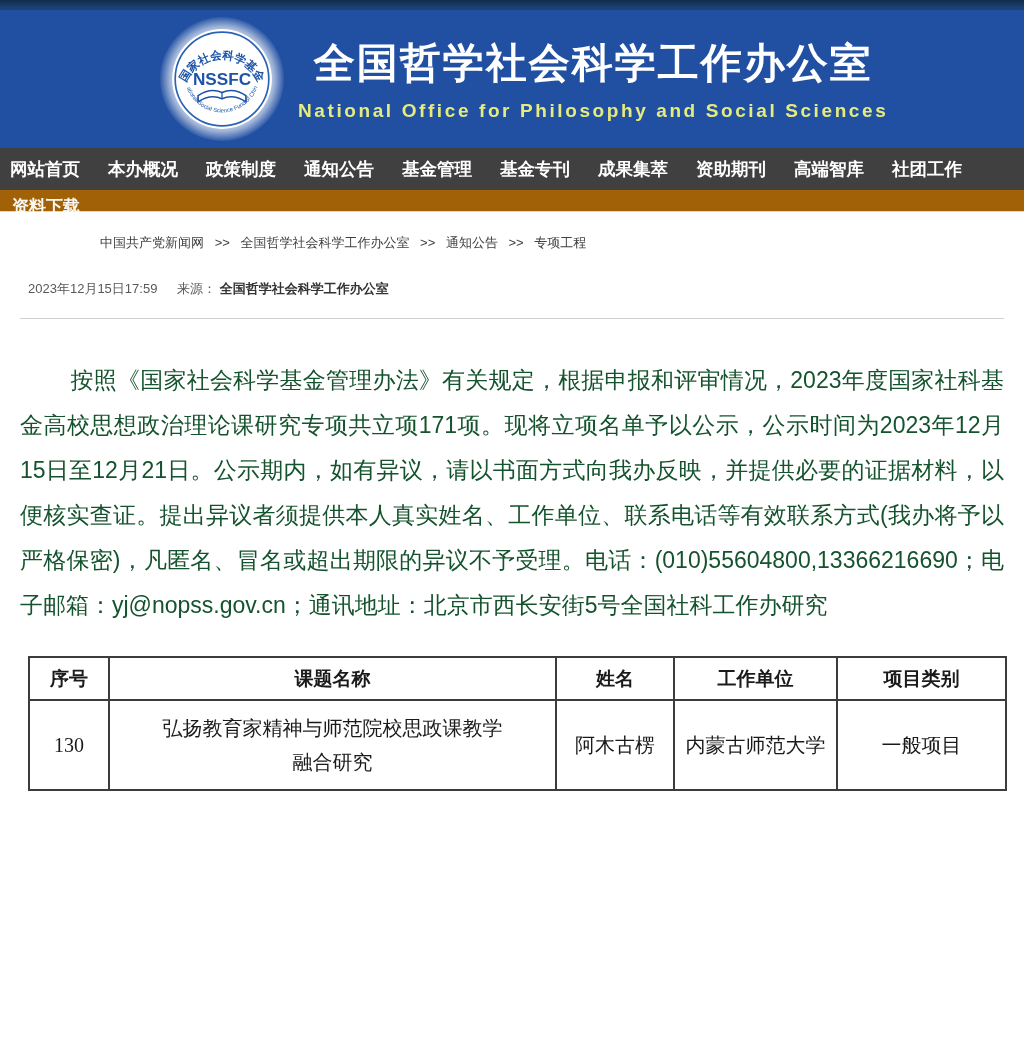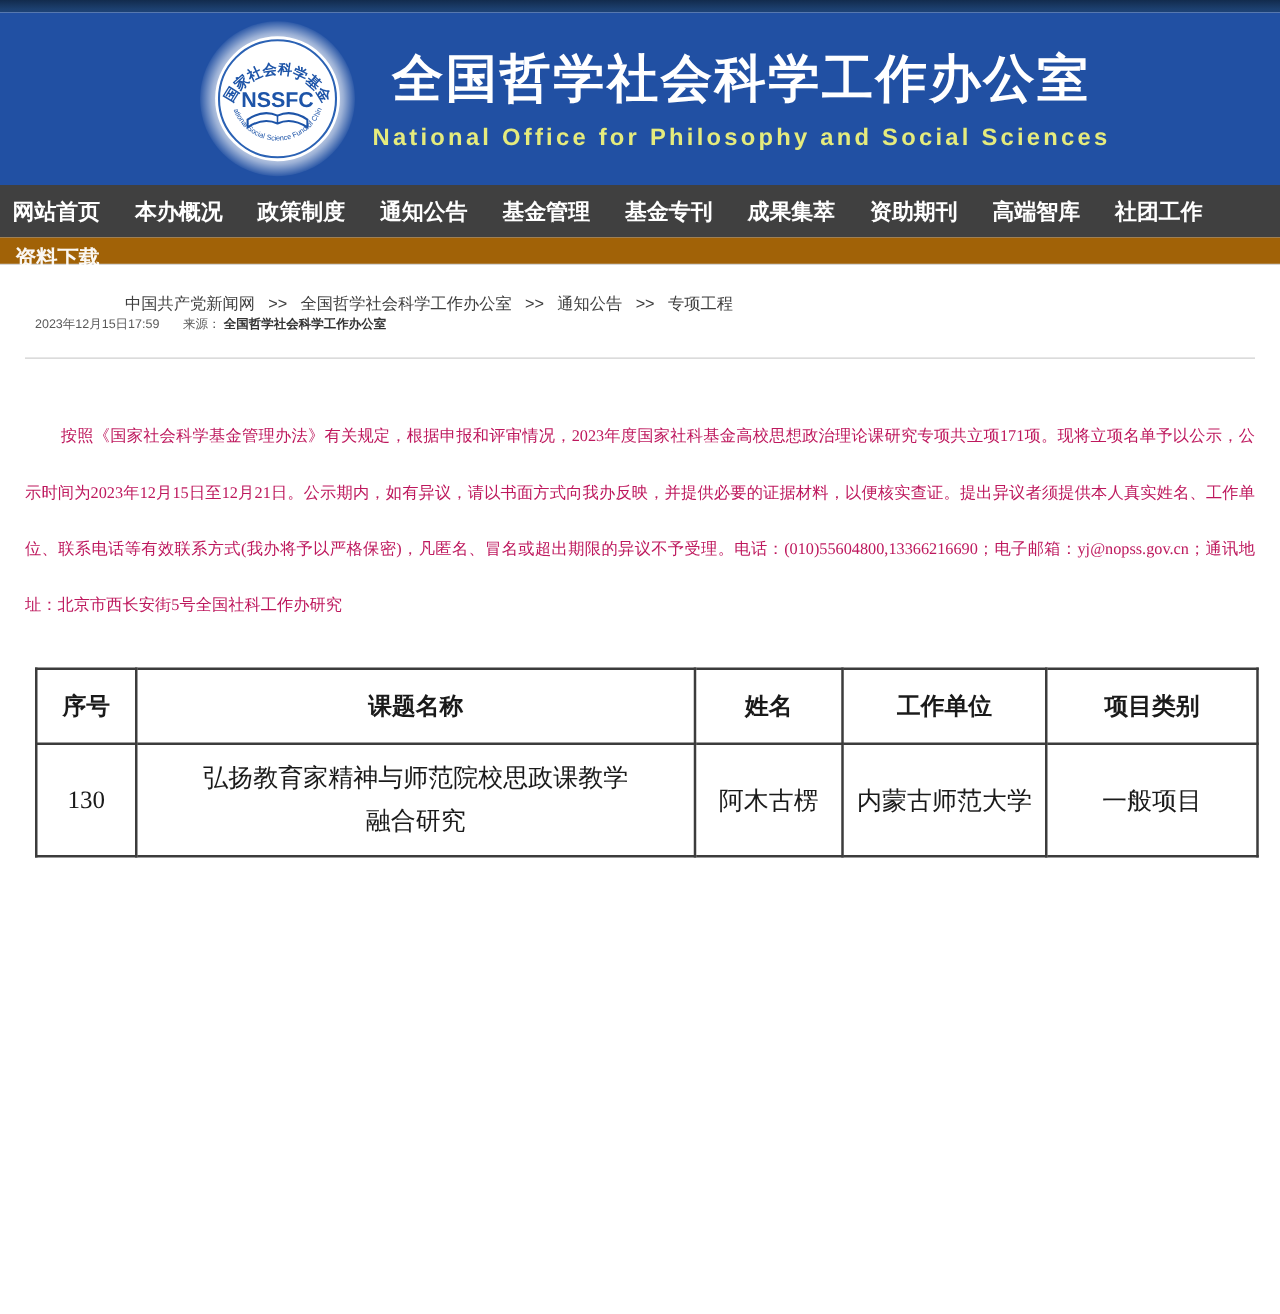--- a/index.html
+++ b/index.html
@@ -26,35 +26,35 @@
                   font-size:17px; font-weight:bold; white-space:nowrap; cursor:pointer; }
 
   
   .content { padding:0 20px; }
   .breadcrumb { margin:22px 0 0 80px; font-size:13px; color:#3f3f3f; }
   .breadcrumb .crumb { cursor:pointer; }
   .breadcrumb .sep { margin:0 7px; color:#3f3f3f; }
 
   .article-title { margin-top:36px; font-size:37px; font-weight:bold; color:#2d2d2d; line-height:53px; }
 
-  .meta-line { padding-left:8px; font-size:10px; color:#595959; }
+  .meta-line { margin-top:28px; padding-left:8px; font-size:13px; color:#595959; }
   .meta-line .src-label { margin-left:16px; }
   .meta-line .src-name { color:#333333; font-weight:bold; }
 
   .divider { border:none; border-top:1px solid #cfcfcf; margin-top:20px; }
 
-  .article-body { margin-top:39px; font-size:13px; color:#be185d; line-height:45px;
-                  text-indent:2.2em; text-align:justify;font-family:Liberation Serif, serif; }
+  .article-body { margin-top:39px; font-size:23px; color:#14532d; line-height:45px;
+                  text-indent:2.2em; text-align:justify; }
 
   
   .table-title { margin-top:56px; text-align:center; font-family:"Liberation Serif","DejaVu Serif",serif;
                  font-weight:bold; font-size:23px; color:#111111; letter-spacing:1px; }
   table.projects { margin:28px 0 0 8px; width:977px; border-collapse:collapse; table-layout:fixed; }
   table.projects th, table.projects td { border:2px solid #3c3c3c; text-align:center; vertical-align:middle; }
-  table.projects th { height:60px; font-size:19px; font-weight:bold; color:#1a1a1a; }
+  table.projects th { height:43px; font-size:19px; font-weight:bold; color:#1a1a1a; }
   table.projects td { height:90px; font-family:"Liberation Serif","DejaVu Serif",serif;
                       font-size:20px; color:#1a1a1a; }
   td.cell-project { padding:0 48px; line-height:34px; }
 </style>
 </head>
 <body>
 
 <div class="top-strip"></div>
 
 <header class="site-header">

